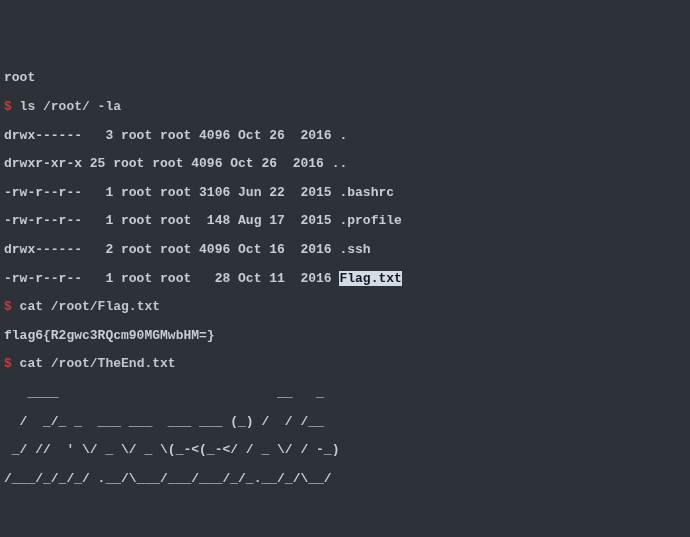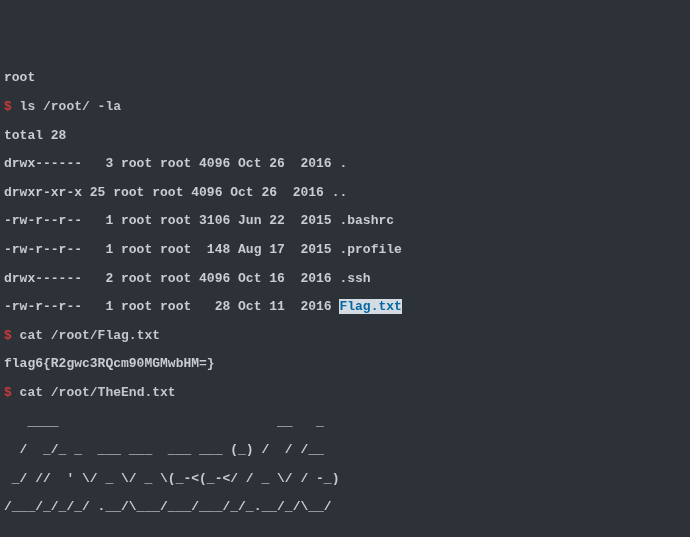--- a/index.html
+++ b/index.html
@@ -12,31 +12,30 @@
       line-height: 1.1;
       color: #c8cdd3;
       overflow: hidden;
       white-space: pre;
     }
     .term {
       padding: 0 4px;
     }
     .prompt { color: #c83a3a; }
     .cmd { color: #c3c8cf; }
-    .hl { background: #d4dbe2; color: #0369a1; }
+    .hl { background: #d4dbe2; color: #0f172a; }
     .row { display: block; letter-spacing: 0px; font-weight: bold; }
   </style>
 </head>
 <body>
 
 
 <div class="term">
 <span class="row">root</span>
 <span class="row"><span class="prompt">$ </span><span class="cmd">ls /root/ -la</span></span>
-<span class="row">total 28</span>
 <span class="row">drwx------   3 root root 4096 Oct 26  2016 .</span>
 <span class="row">drwxr-xr-x 25 root root 4096 Oct 26  2016 ..</span>
 <span class="row">-rw-r--r--   1 root root 3106 Jun 22  2015 .bashrc</span>
 <span class="row">-rw-r--r--   1 root root  148 Aug 17  2015 .profile</span>
 <span class="row">drwx------   2 root root 4096 Oct 16  2016 .ssh</span>
 <span class="row"><span>-rw-r--r--   1 root root   28 Oct 11  2016 </span><span class="hl">Flag.txt</span></span>
 <span class="row"><span class="prompt">$ </span><span class="cmd">cat /root/Flag.txt</span></span>
 <span class="row">flag6{R2gwc3RQcm90MGMwbHM=}</span>
 <span class="row"><span class="prompt">$ </span><span class="cmd">cat /root/TheEnd.txt</span></span>
 <span class="row">   ____                            __   _                      </span>

